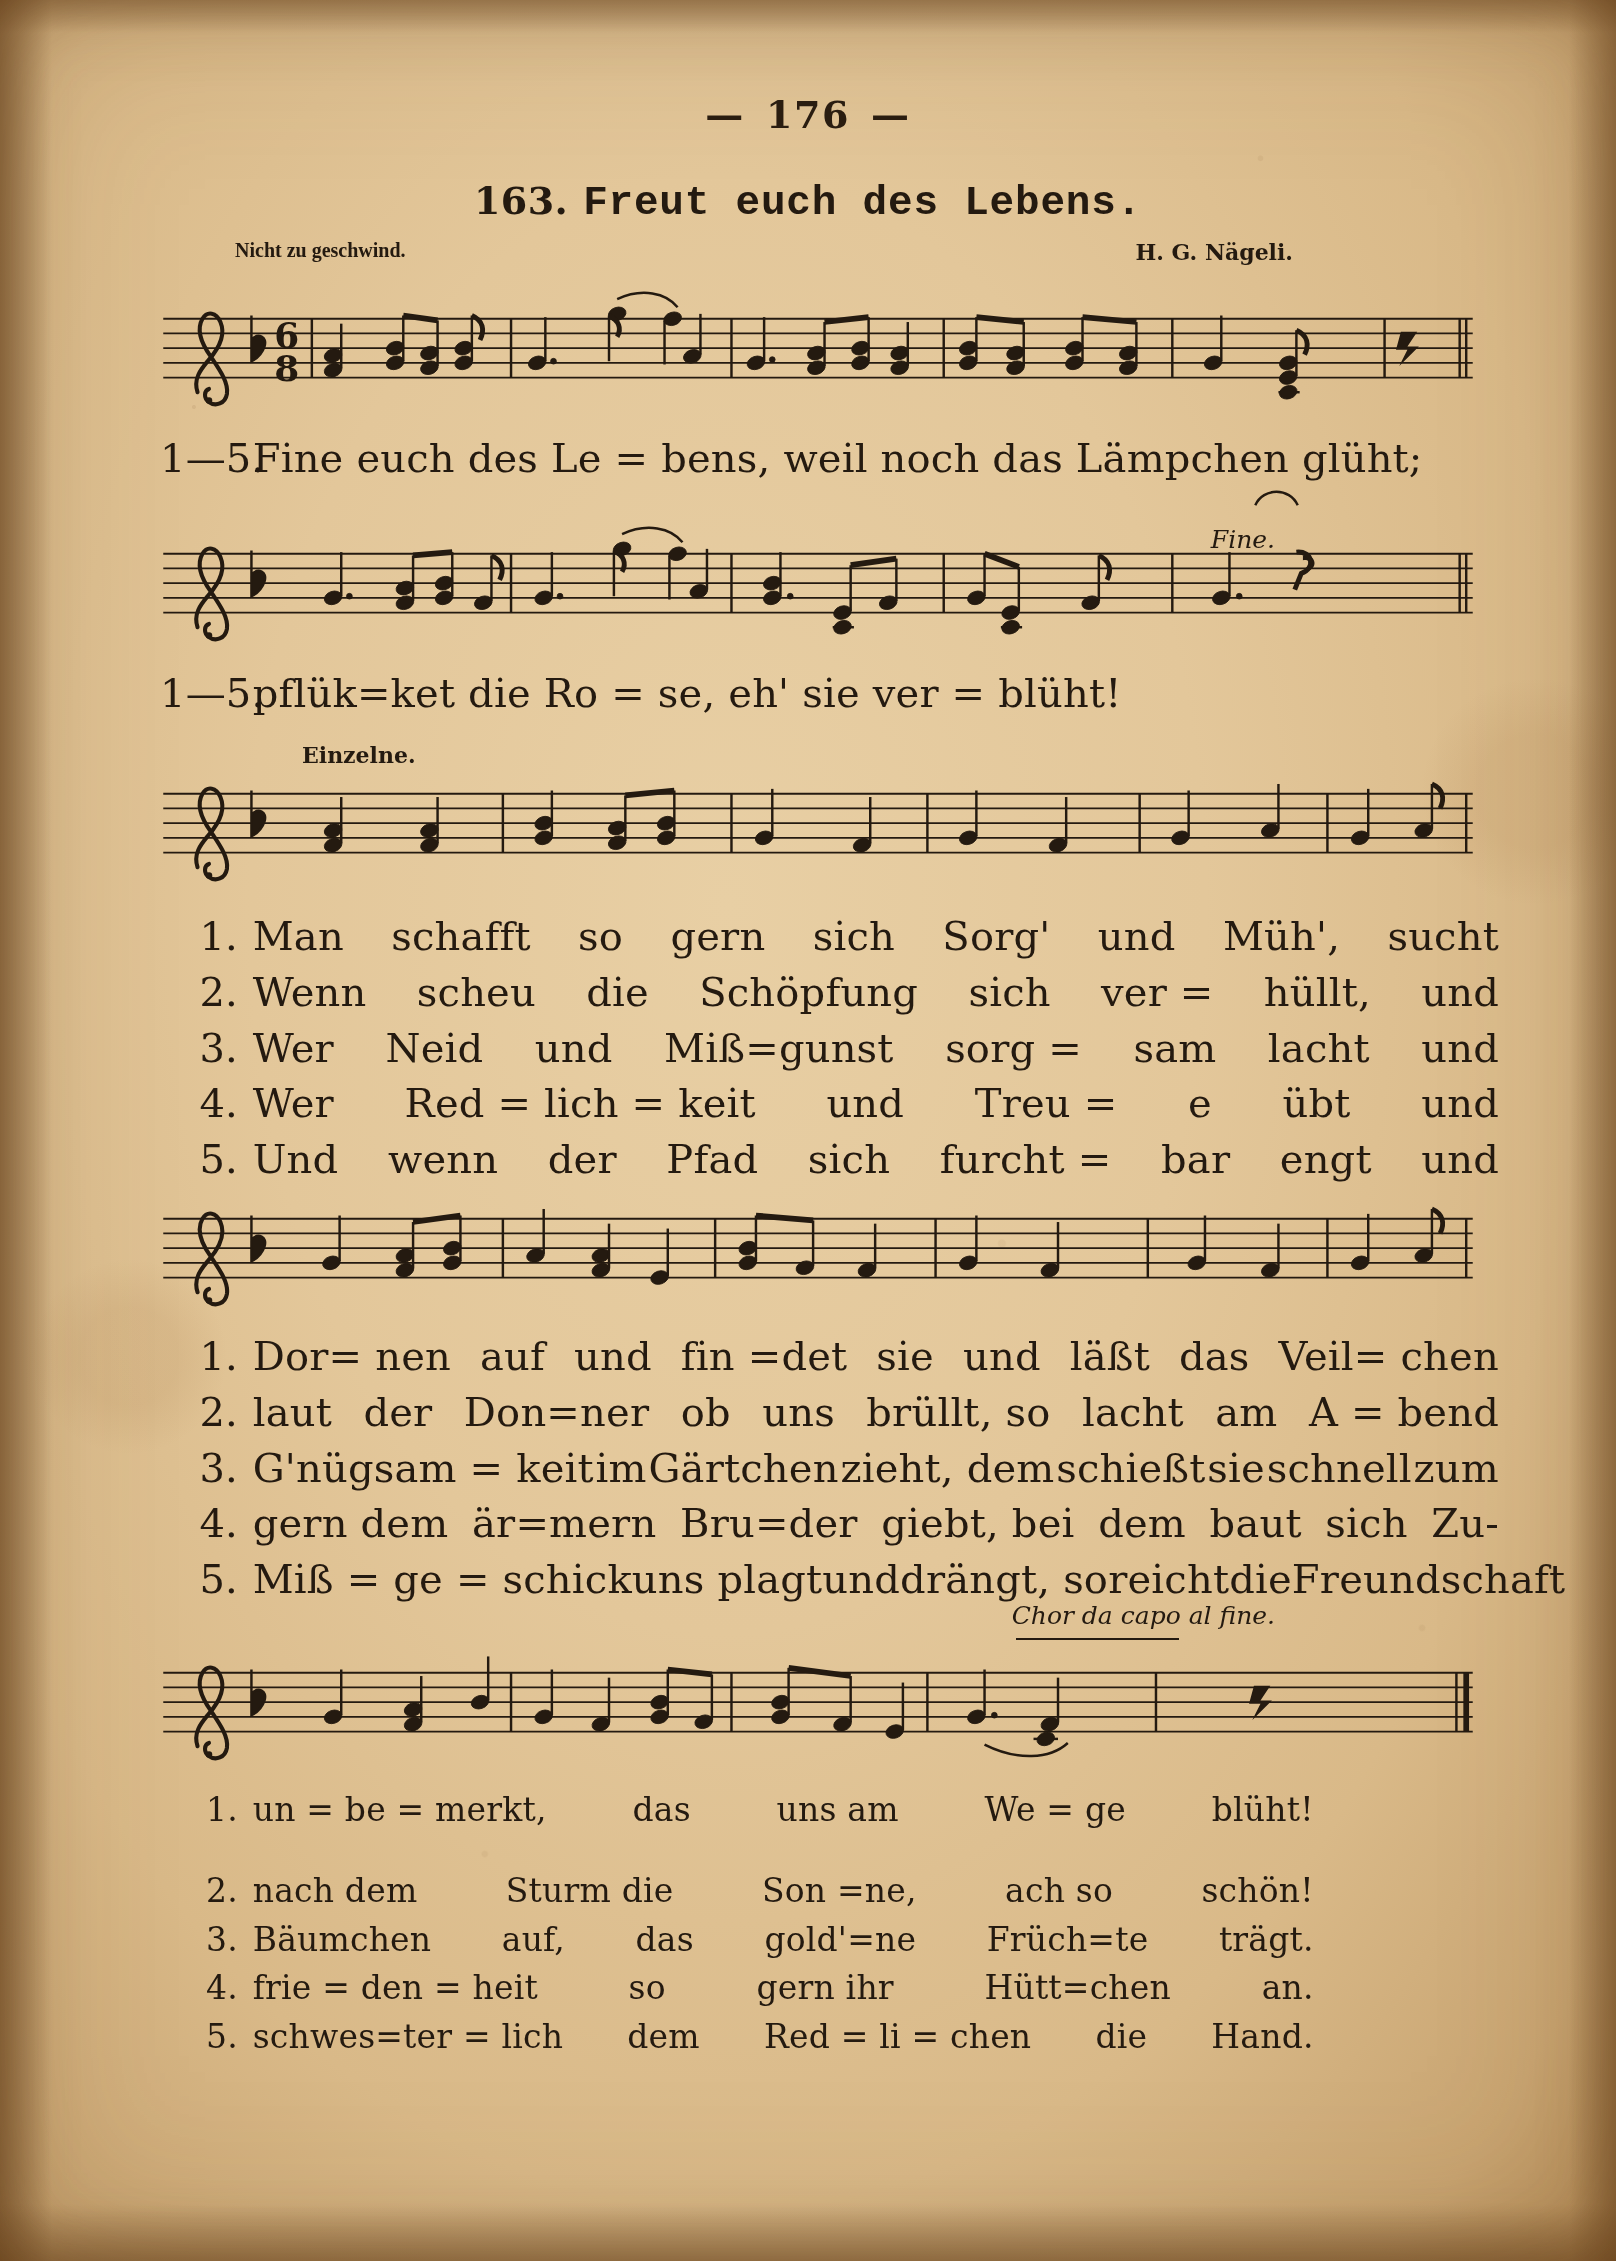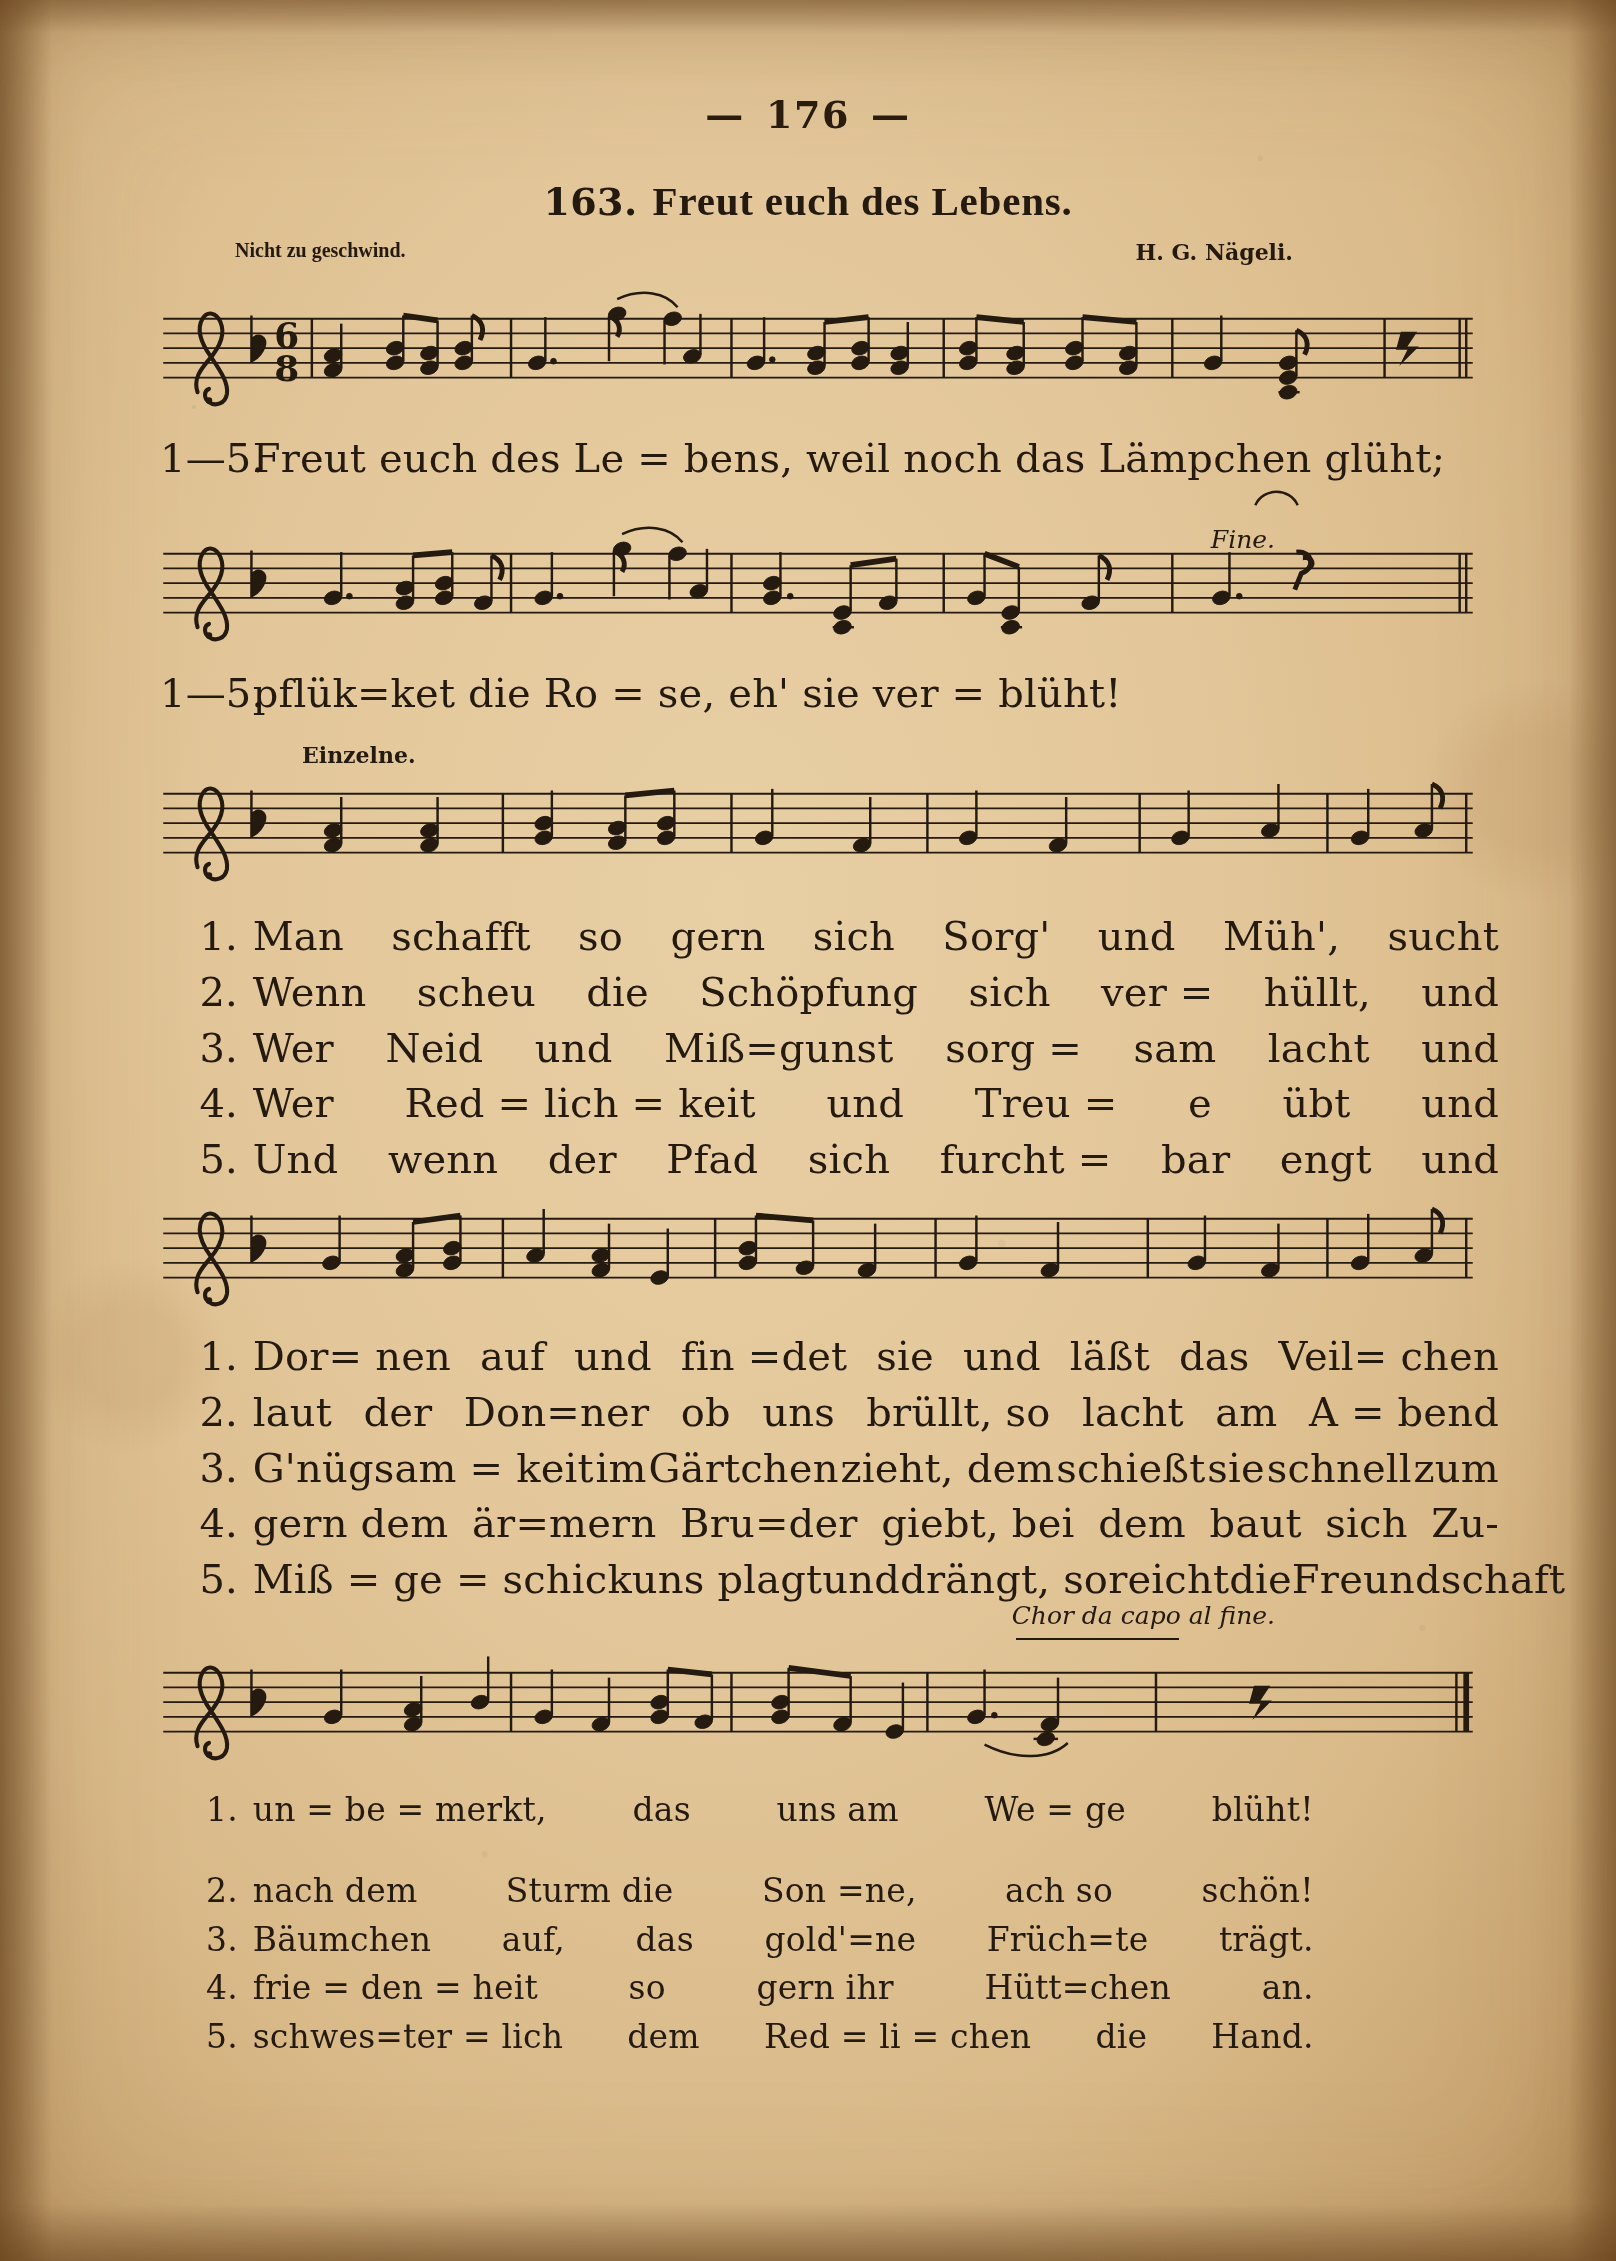--- a/index.html
+++ b/index.html
@@ -109,21 +109,21 @@
     color: #241a10;
   }
   #hymn-title .hymn-number {
     font-family: "DejaVu Serif", serif;
     font-weight: bold;
     font-size: 38px;
     letter-spacing: 0.4px;
     margin-top: 31px;
   }
   #hymn-title .hymn-name {
-    font-family: Liberation Serif, serif;
+    font-family: Liberation Mono, monospace;
     font-weight: bold;
     font-size: 41px;
     letter-spacing: 0.8px;
     margin-left: 15px;
   }
 
   #tempo-mark {
     position: absolute;
     top: 222px;
     left: 235px;
@@ -329,21 +329,21 @@
           <line x1="1370" y1="130" x2="1396" y2="130" stroke-width="3"></line>
           <ellipse cx="1382" cy="130" rx="11" ry="8" transform="rotate(-18 1382 130)"></ellipse>
           <path d="M1520 56 L1540 56 L1528 74 L1542 74 L1518 98 L1528 78 L1514 78 Z" stroke="none"></path>
         </g>
       </svg>
     </div>
 
     <div class="lyric-block" style="top:418px;">
       <div class="lyric-line">
         <span class="vnum">1—5.</span>
-        <span class="vtext">Freut euch des Le = bens, weil noch das Lämpchen glüht;</span>
+        <span class="vtext">Fine euch des Le = bens, weil noch das Lämpchen glüht;</span>
       </div>
     </div>
 
     <div class="marking" style="top:473px; right:173px;margin-top:35px;">Fine.</div>
     <div class="fermata-arc" style="top:467px; right:147px;">
       <svg width="49" height="24.5" viewBox="0 0 60 30" xmlns="http://www.w3.org/2000/svg">
         <path d="M4 26 C 14 4 46 4 56 26" fill="none" stroke="#241a10" stroke-width="3"></path>
       </svg>
     </div>
 

